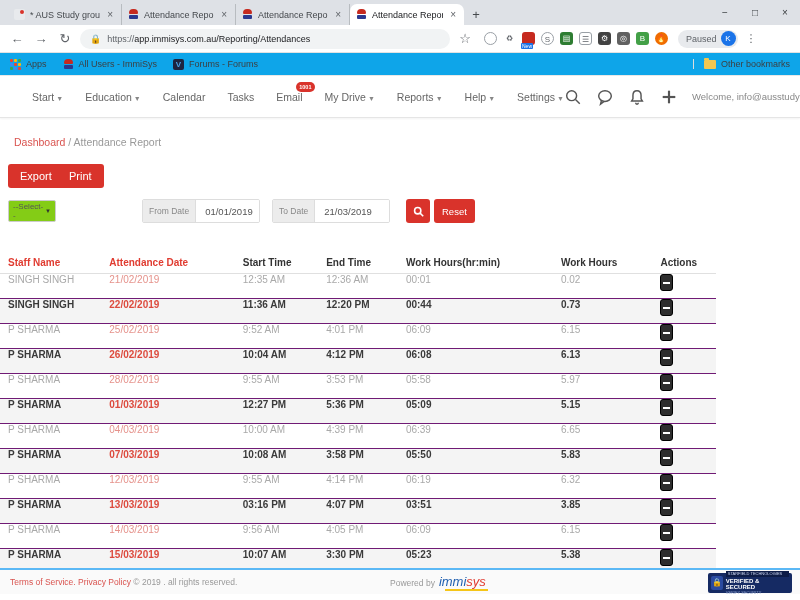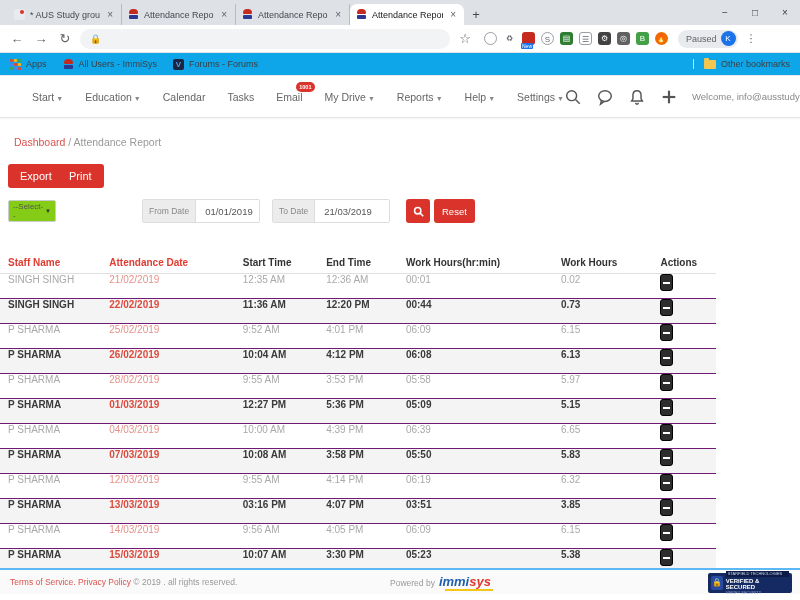--- a/index.html
+++ b/index.html
@@ -92,21 +92,21 @@
   .trow:nth-child(even) { background:#f4f4f4; color:#3a3a3a; font-weight:bold; }
   .trow:nth-child(even) .c1 { color:#dd4b3e; }
   .action-btn { width:13px; height:17px; background:#2d2d2d; border:1px solid #000; border-radius:3px; display:flex; align-items:center; justify-content:center; padding:0; }
   .action-btn .dash { width:7px; height:2px; background:#fff; }
 
   
   #footer { left:0; top:568px; width:800px; height:26px; background:#fafafa; border-top:2px solid #5bb8f5; display:flex; align-items:center; padding:0 10px; }
   #footer .left { font-size:8.5px; color:#999; }
   #footer .left a { color:#d9534f; text-decoration:none; }
   #footer .center { position:absolute; left:390px; display:flex; align-items:baseline; gap:4px; font-size:8.5px; color:#999; }
-  .wordmark { font-style:italic; font-weight:bold; font-size:13px; position:relative; padding-bottom:2px; }
+  .wordmark { font-style:italic; font-weight:normal; font-size:13px; position:relative; padding-bottom:2px; }
   .wordmark .immi { color:#1f5fb0; }
   .wordmark .sys { color:#e03a2f; }
   .wordmark::after { content:""; position:absolute; left:6px; right:-2px; bottom:0; height:2px; background:#f5c518; }
   #seal { position:absolute; right:8px; top:3px; width:84px; height:20px; background:#152a63; border-radius:2px; display:flex; align-items:center; padding:2px 3px; gap:3px; }
   #seal .lockbox { width:12px; height:14px; background:#2a4aa0; border-radius:2px; color:#cfe0ff; font-size:8px; line-height:14px; text-align:center; }
   #seal .lines { display:flex; flex-direction:column; line-height:1; }
   #seal .l1 { font-size:4px; color:#c9d4f0; background:#0d1c47; padding:1px 2px; }
   #seal .l2 { font-size:6px; font-weight:bold; color:#fff; margin-top:1px; }
   #seal .l3 { font-size:4px; color:#8fa2cf; margin-top:1px; }
 </style>
@@ -143,20 +143,21 @@
       <span>×</span>
     </div>
   </div>
 
   <div id="toolbar" class="abs">
     <span class="navbtn">←</span>
     <span class="navbtn">→</span>
     <span class="navbtn">↻</span>
     <div id="omnibox">
       <span class="lock">🔒</span>
+      <span class="url"><span class="scheme">https://</span><span>app.immisys.com.au/Reporting/Attendances</span></span>
     </div>
     <span class="navbtn">☆</span>
     <div class="ext-row">
       <span class="ext plain" style="border:1px solid #9aa0a6; border-radius:50%;"></span>
       <span class="ext plain">♻</span>
       <span class="ext" style="background:#c62a1f;">
           <span class="mini-badge">New</span>
         </span>
       <span class="ext plain" style="border:1px solid #9aa0a6; border-radius:50%;">S</span>
       <span class="ext" style="background:#2e7d32;">▤</span>

